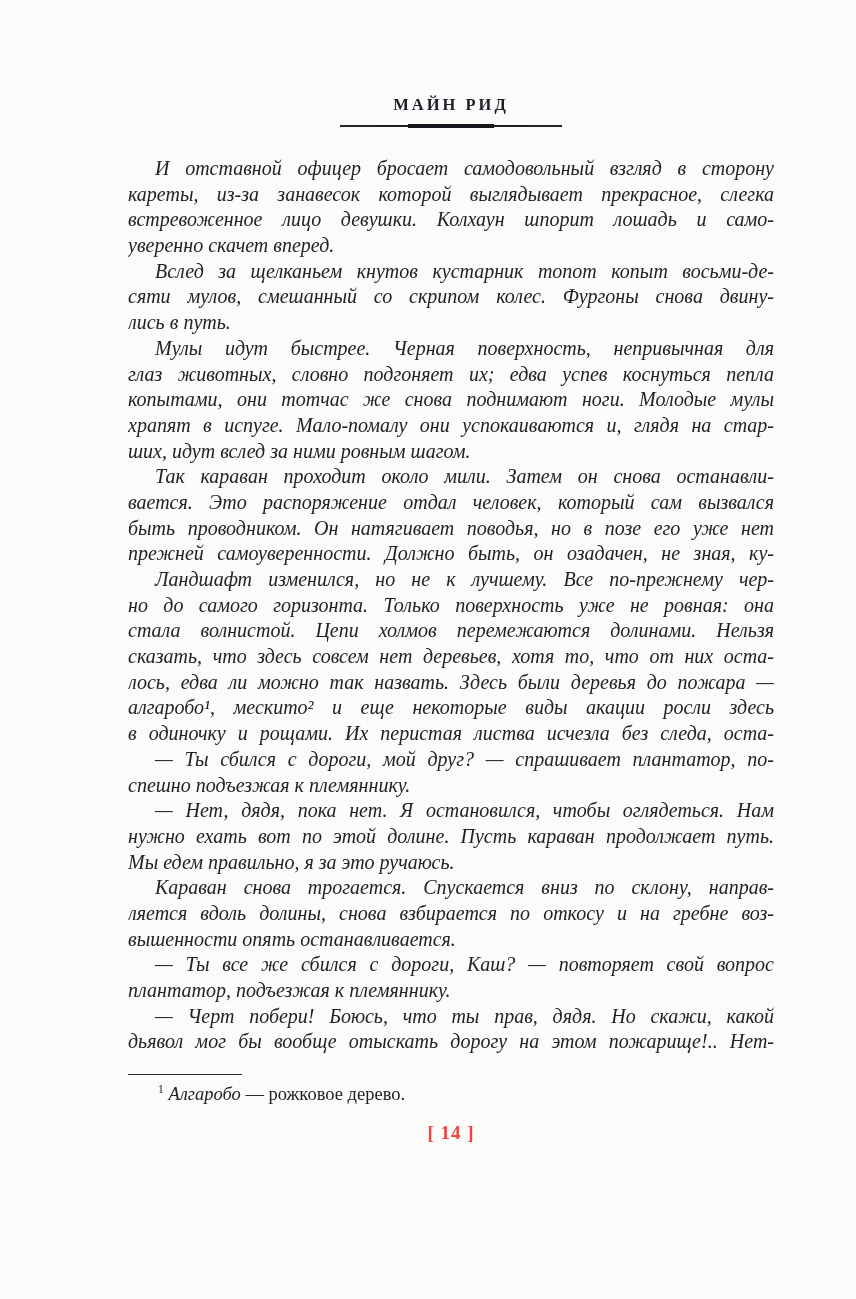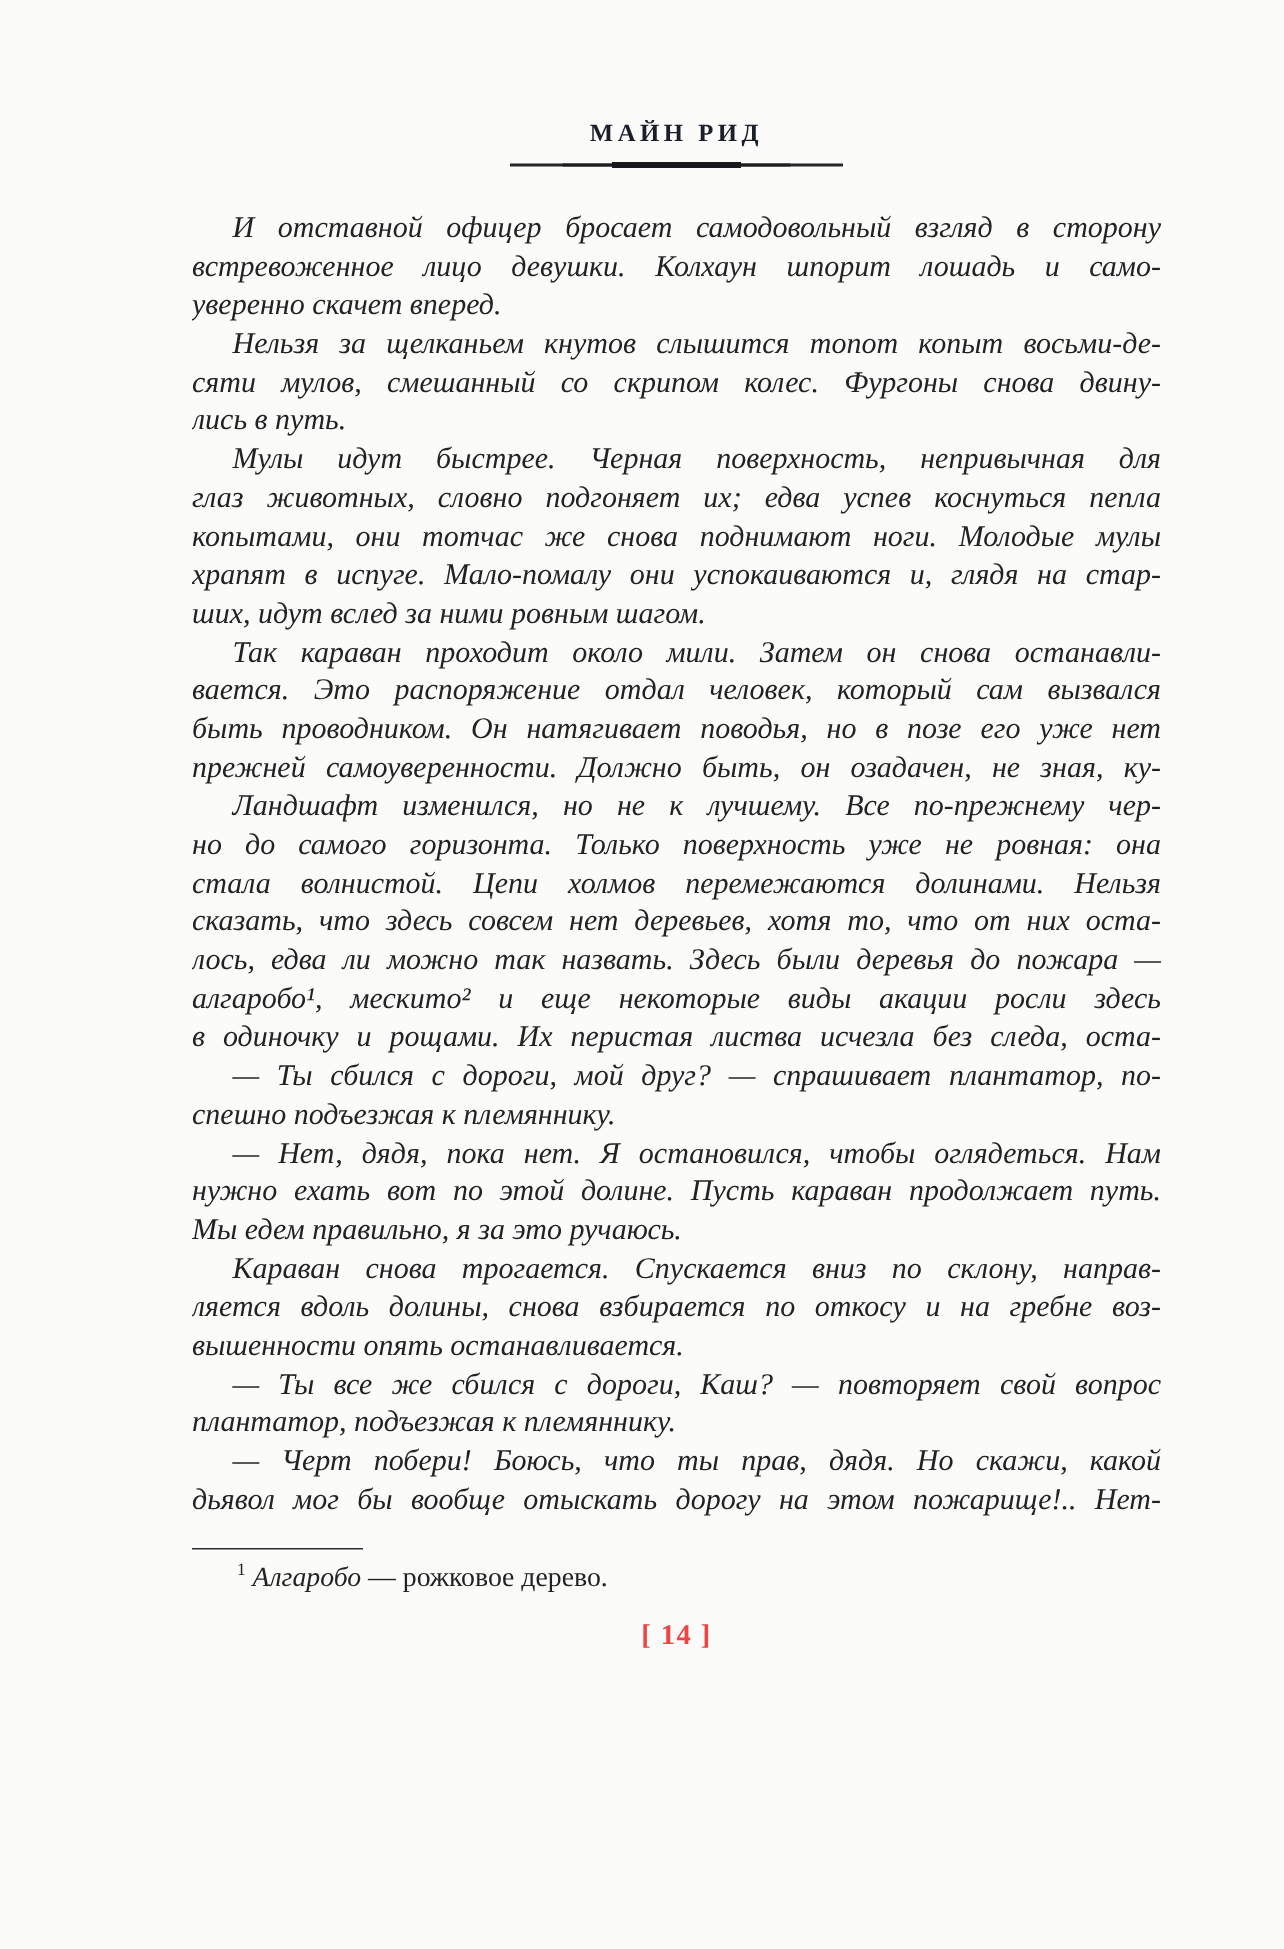--- a/index.html
+++ b/index.html
@@ -9,21 +9,21 @@
     font-family: "Liberation Serif", serif;
     color: #222222;
   }
   .page {
     position: relative;
     width: 856px; height: 1299px;
     overflow: hidden;
   }
   .content {
     position: absolute;
-    left: 128px; top: 0;
+    left: 128px; top: 16px;
     width: 646px;
   }
   .running-head {
     margin-top: 79px;
     text-align: center;
     font-weight: bold;
     font-size: 16.5px;
     letter-spacing: 3px;
     color: #1b1f2b;
   }
@@ -85,25 +85,26 @@
 
     <div class="divider">
       <div class="thin"></div>
       <div class="mid"></div>
       <div class="thick"></div>
     </div>
 
     <div class="body-text">
         <div class="para">
           <div class="line first">И отставной офицер бросает самодовольный взгляд в сторону</div>
+          <div class="line">кареты, из-за занавесок которой выглядывает прекрасное, слегка</div>
           <div class="line">встревоженное лицо девушки. Колхаун шпорит лошадь и само-</div>
           <div class="line last">уверенно скачет вперед.</div>
         </div>
         <div class="para">
-          <div class="line first">Нельзя за щелканьем кнутов слышится топот копыт восьми-де-</div>
+          <div class="line first">Вслед за щелканьем кнутов кустарник топот копыт восьми-де-</div>
           <div class="line">сяти мулов, смешанный со скрипом колес. Фургоны снова двину-</div>
           <div class="line last">лись в путь.</div>
         </div>
         <div class="para">
           <div class="line first">Мулы идут быстрее. Черная поверхность, непривычная для</div>
           <div class="line">глаз животных, словно подгоняет их; едва успев коснуться пепла</div>
           <div class="line">копытами, они тотчас же снова поднимают ноги. Молодые мулы</div>
           <div class="line">храпят в испуге. Мало-помалу они успокаиваются и, глядя на стар-</div>
           <div class="line last">ших, идут вслед за ними ровным шагом.</div>
         </div>

